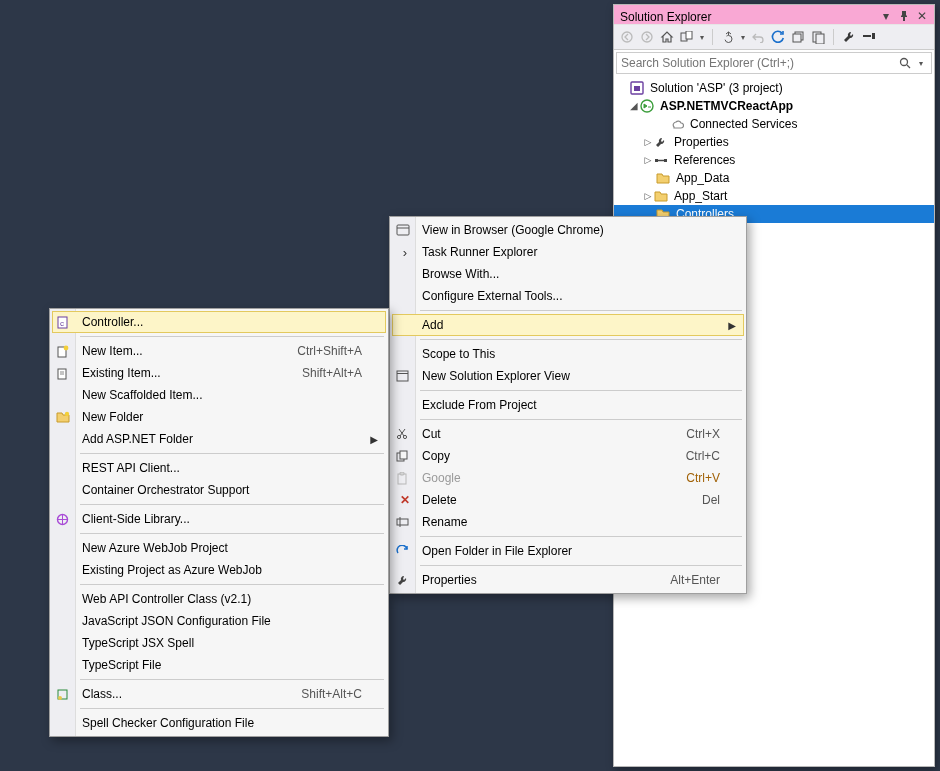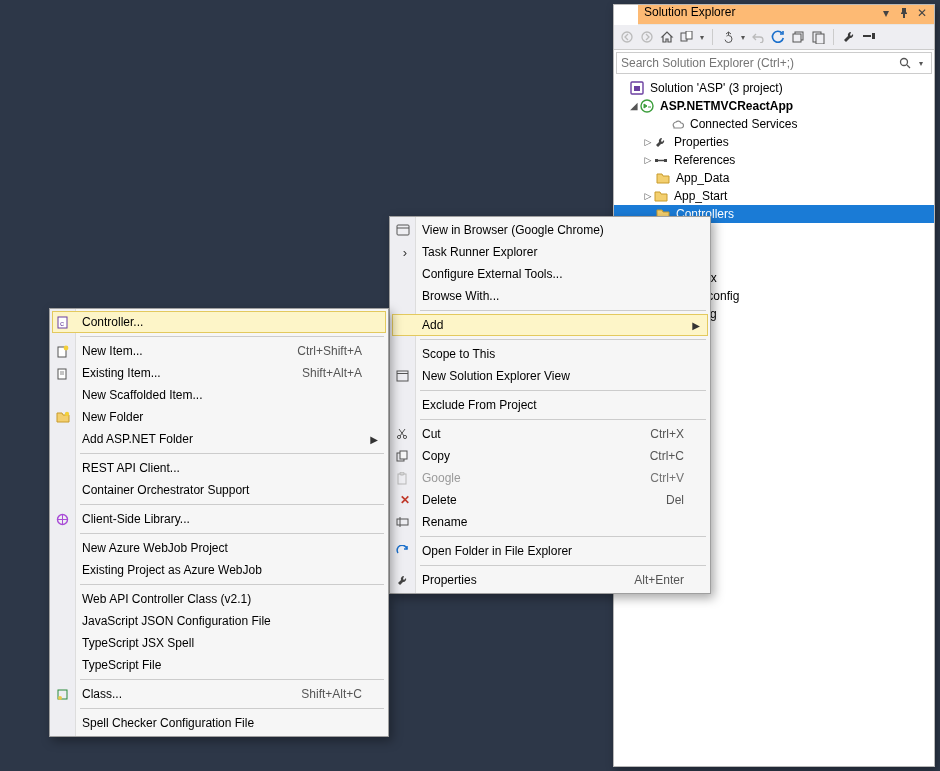--- a/index.html
+++ b/index.html
@@ -15,26 +15,25 @@
 }
 .panel {
   position: absolute;
   background: #fff;
   border: 1px solid #b8b8b8;
   box-shadow: 2px 3px 8px rgba(0,0,0,.35);
 }
 
 #se { left: 613px; top: 4px; width: 322px; height: 763px; }
 .se-title {
-  background: #fdba74;
+  background: #f9a8d4;
   height: 20px;
-  display: flex; align-items: flex-start;
+  display: flex; align-items: flex-end;
   padding: 0 4px 0 6px;
   border-bottom: 1px solid #e6e6e6;
-  margin-left: 24px;
 }
 .se-title-text { flex: 1; }
 .se-title-btn { width: 16px; height: 16px; display:flex;align-items:center;justify-content:center; color:#444; margin-left:2px; cursor:pointer;}
 .se-toolbar {
   height: 25px;
   background: #eeeef2;
   border-bottom: 1px solid #ccc;
   display: flex; align-items: center;
   padding: 0 4px;
   gap: 2px;
@@ -69,21 +68,21 @@
 }
 .menu .gutter { position:absolute; left:0; top:0; bottom:0; width:26px; background:#eeeef2; border-right:1px solid #ddd;}
 .menu .mi { position:relative; height:22px; display:flex; align-items:center; padding:0 28px 0 30px; white-space:nowrap; color:#000;}
 .menu .mi.hov { background:#fdf5c8; outline:1px solid #e3c95e; outline-offset:-1px;}
 .menu .mi.dis { color:#9a9a9a; }
 .menu .mi .ic { position:absolute; left:4px; width:18px; text-align:center; color:#555;}
 .menu .mi .sc { position:absolute; right:24px; color:#555; }
 .menu .mi .arw { position:absolute; right:8px; font-size:10px; color:#333;}
 .menu hr { border:none; border-top:1px solid #ccc; margin:3px 2px 3px 28px; }
 
-#ctx1 { left:389px; top:216px; width:322px; }
+#ctx1 { left:389px; top:216px; width:358px; }
 #ctx2 { left:49px;  top:308px; width:340px; }
 svg { display:block; }
 </style>
 </head>
 <body>
 
 <div id="se" class="panel">
   <div class="se-title">
     <span class="se-title-text">Solution Explorer</span>
     <span class="se-title-btn">▾</span>
@@ -270,24 +269,24 @@
           <line x1="1" y1="4" x2="13" y2="4" stroke="#555"></line>
         </svg>
     </span>
     <span>View in Browser (Google Chrome)</span>
   </div>
   <div class="mi">
     <span class="ic" style="font-size:13px;color:#333">›</span>
     <span>Task Runner Explorer</span>
   </div>
   <div class="mi">
+    <span>Browse With...</span>
+  </div>
+  <div class="mi">
     <span>Configure External Tools...</span>
-  </div>
-  <div class="mi">
-    <span>Browse With...</span>
   </div>
   <hr>
   <div class="mi hov">
     <span>Add</span>
     <span class="arw">▶</span>
   </div>
   <hr>
   <div class="mi">
     <span>Scope to This</span>
   </div>
@@ -327,21 +326,21 @@
     <span class="sc">Ctrl+C</span>
   </div>
   <div class="mi dis">
     <span class="ic">
       <svg width="12" height="13" viewBox="0 0 12 13">
           <rect x="2" y="2" width="8" height="10" fill="none" stroke="#b8b8b8"></rect>
           <rect x="4" y="0" width="4" height="3" rx="1" fill="#d6d6d6" stroke="#b8b8b8"></rect>
         </svg>
     </span>
     <span>Google</span>
-    <span class="sc" style="color:#737373">Ctrl+V</span>
+    <span class="sc" style="color:#a16207">Ctrl+V</span>
   </div>
   <div class="mi">
     <span class="ic" style="color:#c0392b;font-weight:bold">✕</span>
     <span>Delete</span>
     <span class="sc">Del</span>
   </div>
   <div class="mi">
     <span class="ic">
       <svg width="13" height="10" viewBox="0 0 13 10">
           <rect x="1" y="2" width="11" height="6" fill="none" stroke="#555"></rect>

